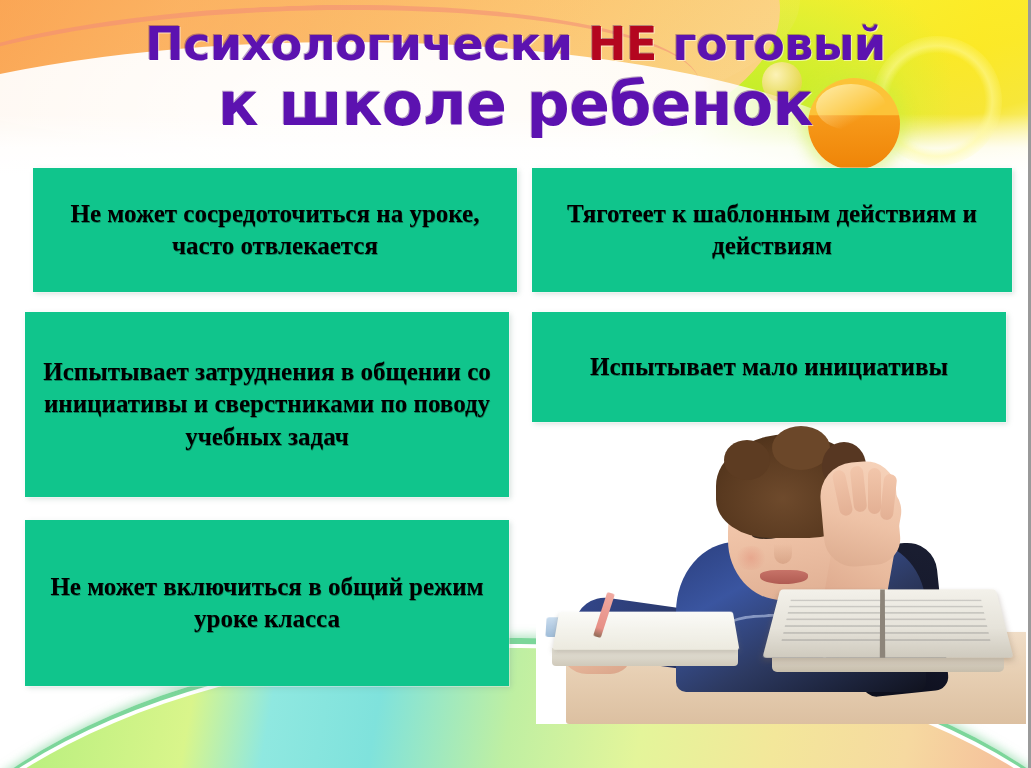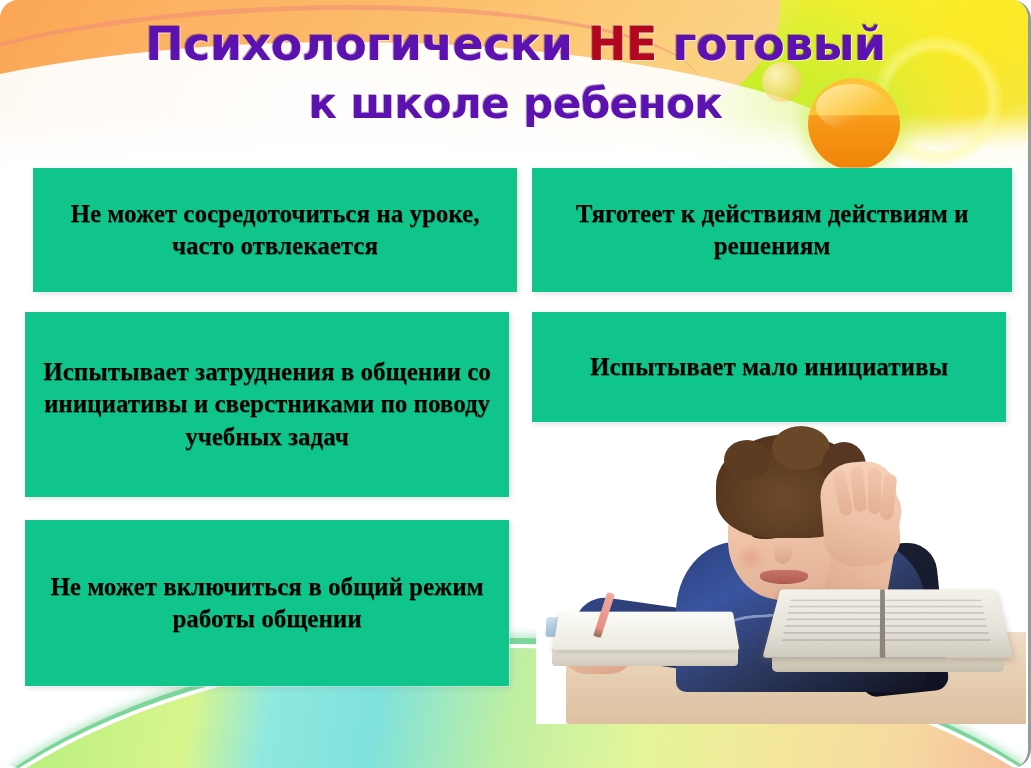--- a/index.html
+++ b/index.html
@@ -13,21 +13,20 @@
   }
 
   .slide {
     position: relative;
     width: 1031px;
     height: 768px;
     overflow: hidden;
     background: #ffffff;
     box-sizing: border-box;
     border-right: 3px solid #9a9a9a;
-    border-radius: 19px;
   }
 
   
   .top-band {
     position: absolute;
     left: 0; top: 0;
     width: 1031px;
     height: 176px;
     overflow: hidden;
   }
@@ -151,21 +150,21 @@
   }
   .title-line {
     font-size: 46px;
     line-height: 60px;
     color: #5c12b0;
     text-shadow:
        1px 1px 0 rgba(255,255,255,.55),
       -1px -1px 0 rgba(60,0,110,.35);
     white-space: nowrap;
   }
-  .title-line2 { font-size: 42px; }
+  .title-line2 { font-size: 60px; }
   .title-neg {
     color: #b4061f;
   }
 
   
   .gbox {
     position: absolute;
     background: #10c58c;
     box-shadow: 0 0 0 1px rgba(255,255,255,.35), 2px 2px 5px rgba(120,150,140,.28);
     display: flex;
@@ -467,33 +466,33 @@
   <div class="title-wrap">
     <div class="title-line"><span>Психологически </span><span class="title-neg">НЕ</span><span> готовый</span></div>
     <div class="title-line title-line2">к школе ребенок</div>
   </div>
 
   <div class="gbox" id="box-1">
     <p>Не может сосредоточиться на уроке, часто отвлекается</p>
   </div>
 
   <div class="gbox" id="box-2">
-    <p>Тяготеет к действиям действиям и решениям</p>
+    <p>Тяготеет к шаблонным действиям и действиям</p>
   </div>
 
   <div class="gbox" id="box-3">
     <p>Испытывает затруднения в общении со инициативы и сверстниками по поводу учебных задач</p>
   </div>
 
   <div class="gbox" id="box-4">
     <p>Испытывает мало инициативы</p>
   </div>
 
   <div class="gbox" id="box-5">
-    <p>Не может включиться в общий режим работы общении</p>
+    <p>Не может включиться в общий режим уроке класса</p>
   </div>
 
   <div class="photo">
     <div class="ph-desk-shadow"></div>
     <div class="ph-desk"></div>
 
     <div class="ph-arm-left"></div>
     <div class="ph-hand-left"></div>
     <div class="ph-arm-right"></div>
     <div class="ph-body"></div>

